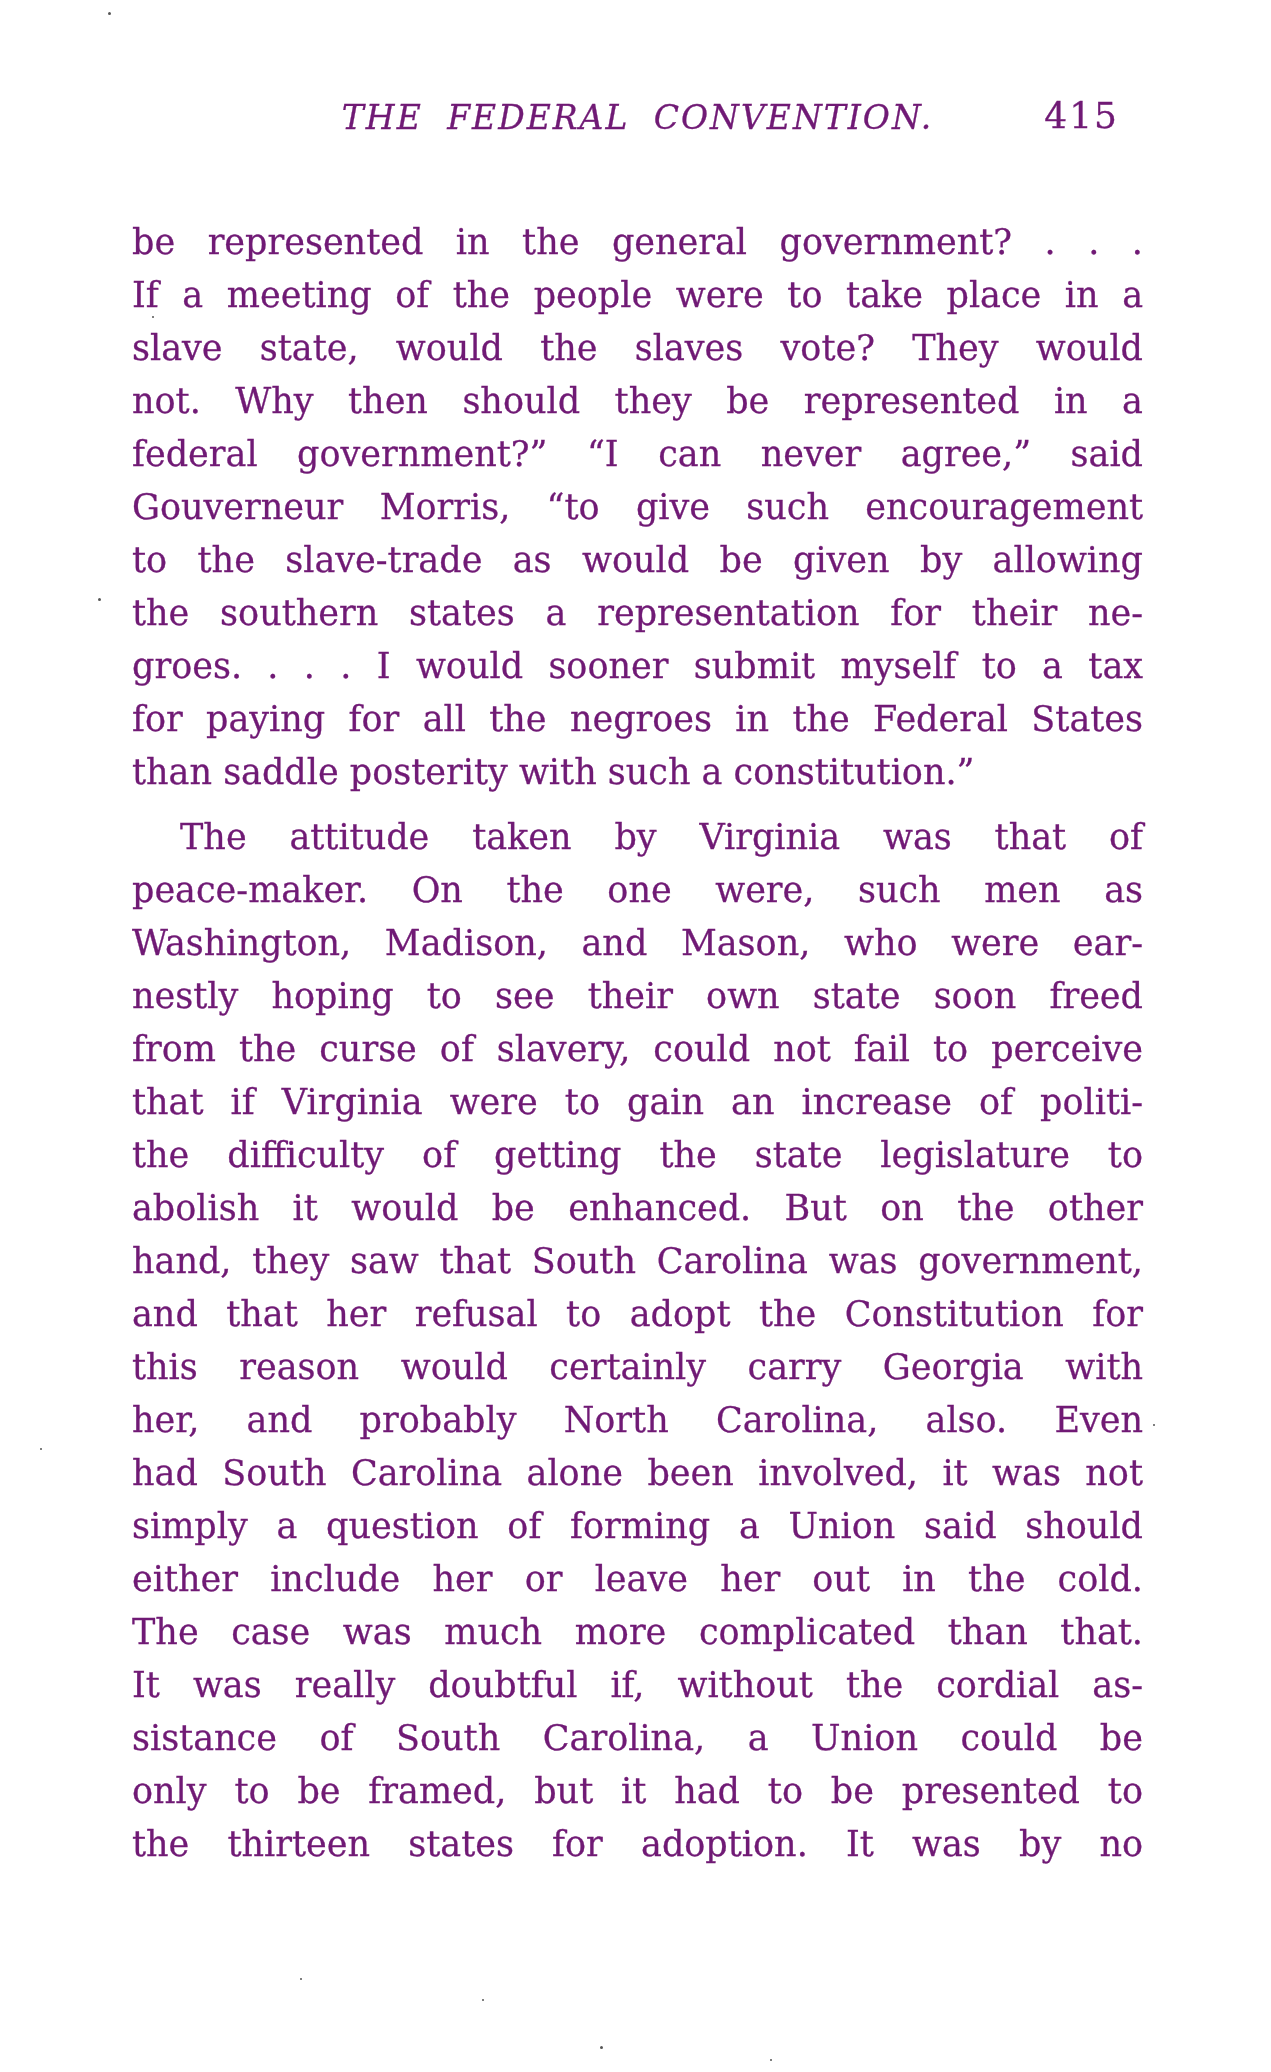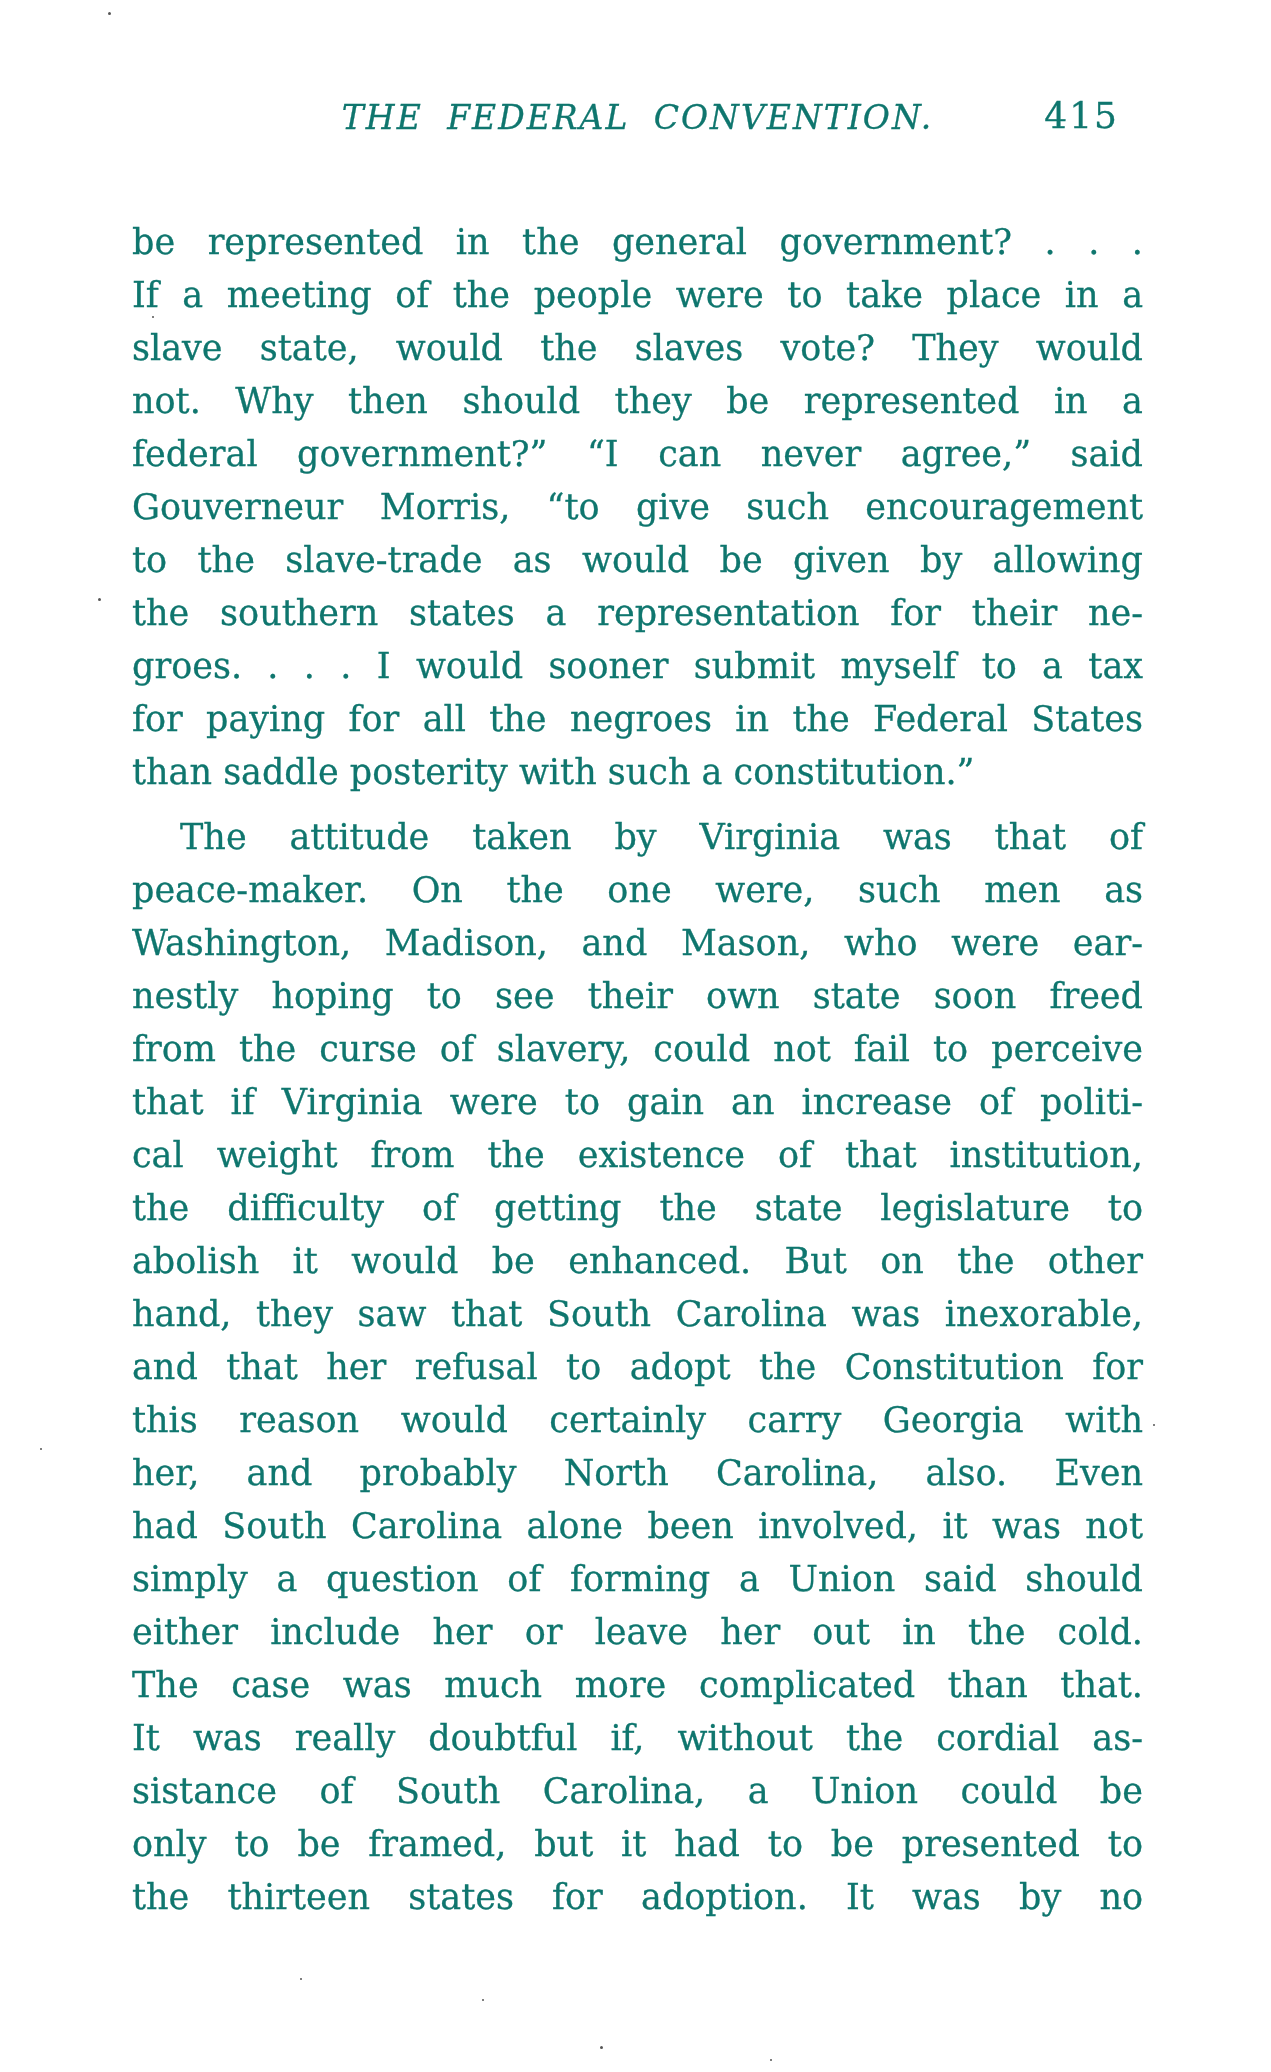--- a/index.html
+++ b/index.html
@@ -1,21 +1,21 @@
 <!DOCTYPE html>
 <html><head>
 <meta charset="utf-8">
 <style>
   html, body { margin: 0; padding: 0; background: #ffffff; }
   .page {
     position: relative;
     width: 1271px;
     height: 2072px;
     background: #ffffff;
-    color: #0f766e;
+    color: #701a75;
     font-family: "DejaVu Serif", serif;
     overflow: hidden;
     -webkit-text-stroke: 0.3px currentColor;
   }
   .running-header {
     position: absolute;
     top: 98px;
     left: 120px;
     width: 1035px;
     height: 44px;
@@ -88,24 +88,23 @@
         <div class="line">for paying for all the negroes in the Federal States</div>
         <div class="line last-left">than saddle posterity with such a constitution.”</div>
       </div>
       <div class="paragraph">
         <div class="line indent">The attitude taken by Virginia was that of</div>
         <div class="line">peace-maker.  On the one were, such men as</div>
         <div class="line">Washington, Madison, and Mason, who were ear-</div>
         <div class="line">nestly hoping to see their own state soon freed</div>
         <div class="line">from the curse of slavery, could not fail to perceive</div>
         <div class="line">that if Virginia were to gain an increase of politi-</div>
-        <div class="line">cal weight from the existence of that institution,</div>
         <div class="line">the difficulty of getting the state legislature to</div>
         <div class="line">abolish it would be enhanced.  But on the other</div>
-        <div class="line">hand, they saw that South Carolina was inexorable,</div>
+        <div class="line">hand, they saw that South Carolina was government,</div>
         <div class="line">and that her refusal to adopt the Constitution for</div>
         <div class="line">this reason would certainly carry Georgia with</div>
         <div class="line">her, and probably North Carolina, also.  Even</div>
         <div class="line">had South Carolina alone been involved, it was not</div>
         <div class="line">simply a question of forming a Union said should</div>
         <div class="line">either include her or leave her out in the cold.</div>
         <div class="line">The case was much more complicated than that.</div>
         <div class="line">It was really doubtful if, without the cordial as-</div>
         <div class="line">sistance of South Carolina, a Union could be</div>
         <div class="line">only to be framed, but it had to be presented to</div>

